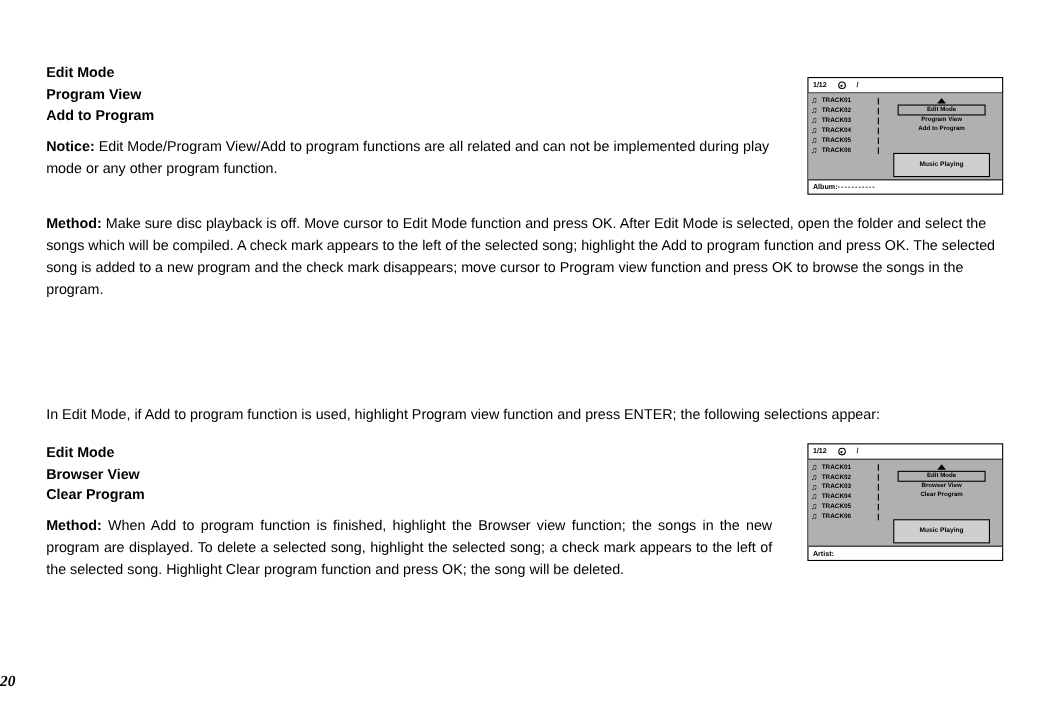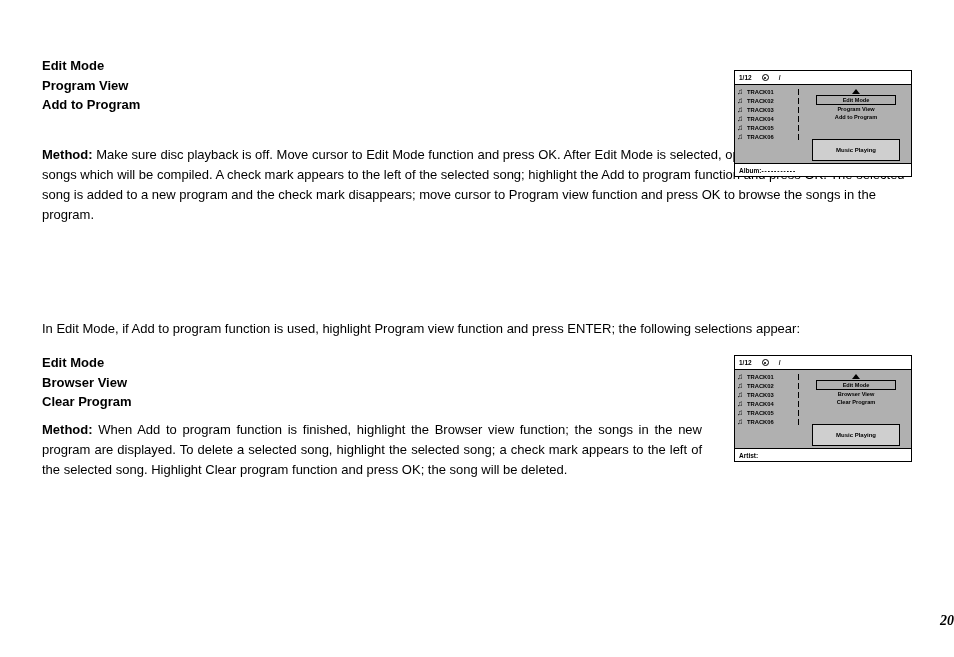--- a/index.html
+++ b/index.html
@@ -22,21 +22,21 @@
     line-height: 1.55;
     margin-bottom: 14px;
     text-align: left;
   }
   .para.justify { text-align: justify; }
   .bold-label { font-weight: bold; }
   .page-number {
     position: absolute;
     bottom: 28px;
     left: 0; right: 0;
-    text-align: right;
+    text-align: left;
     font-style: italic;
     font-weight: bold;
     font-family: "Times New Roman", serif;
     font-size: 14px;
   }
   .block-top { position: relative; margin-bottom: 30px; }
   .block-top .text-col { width: 660px; }
   .block-top .device { position: absolute; top: 14px; right: 0; }
   .wide-para { width: 870px; }
   .gap { height: 80px; }
@@ -134,20 +134,23 @@
 </head>
 <body>
 
 <div class="block-top">
   <div class="text-col">
     <div class="section-heading">
       <div>Edit Mode</div>
       <div>Program View</div>
       <div>Add to Program</div>
     </div>
+    <p class="para">
+      <span class="bold-label">Notice:</span><span> Edit Mode/Program View/Add to program functions are all related and can not be implemented during play mode or any other program function.</span>
+    </p>
   </div>
 
   <div class="device">
     <div class="dev-header">
       <span>1/12</span>
       <span class="disc"></span>
       <span>/</span>
     </div>
     <div class="dev-body">
       <div class="track-col">

